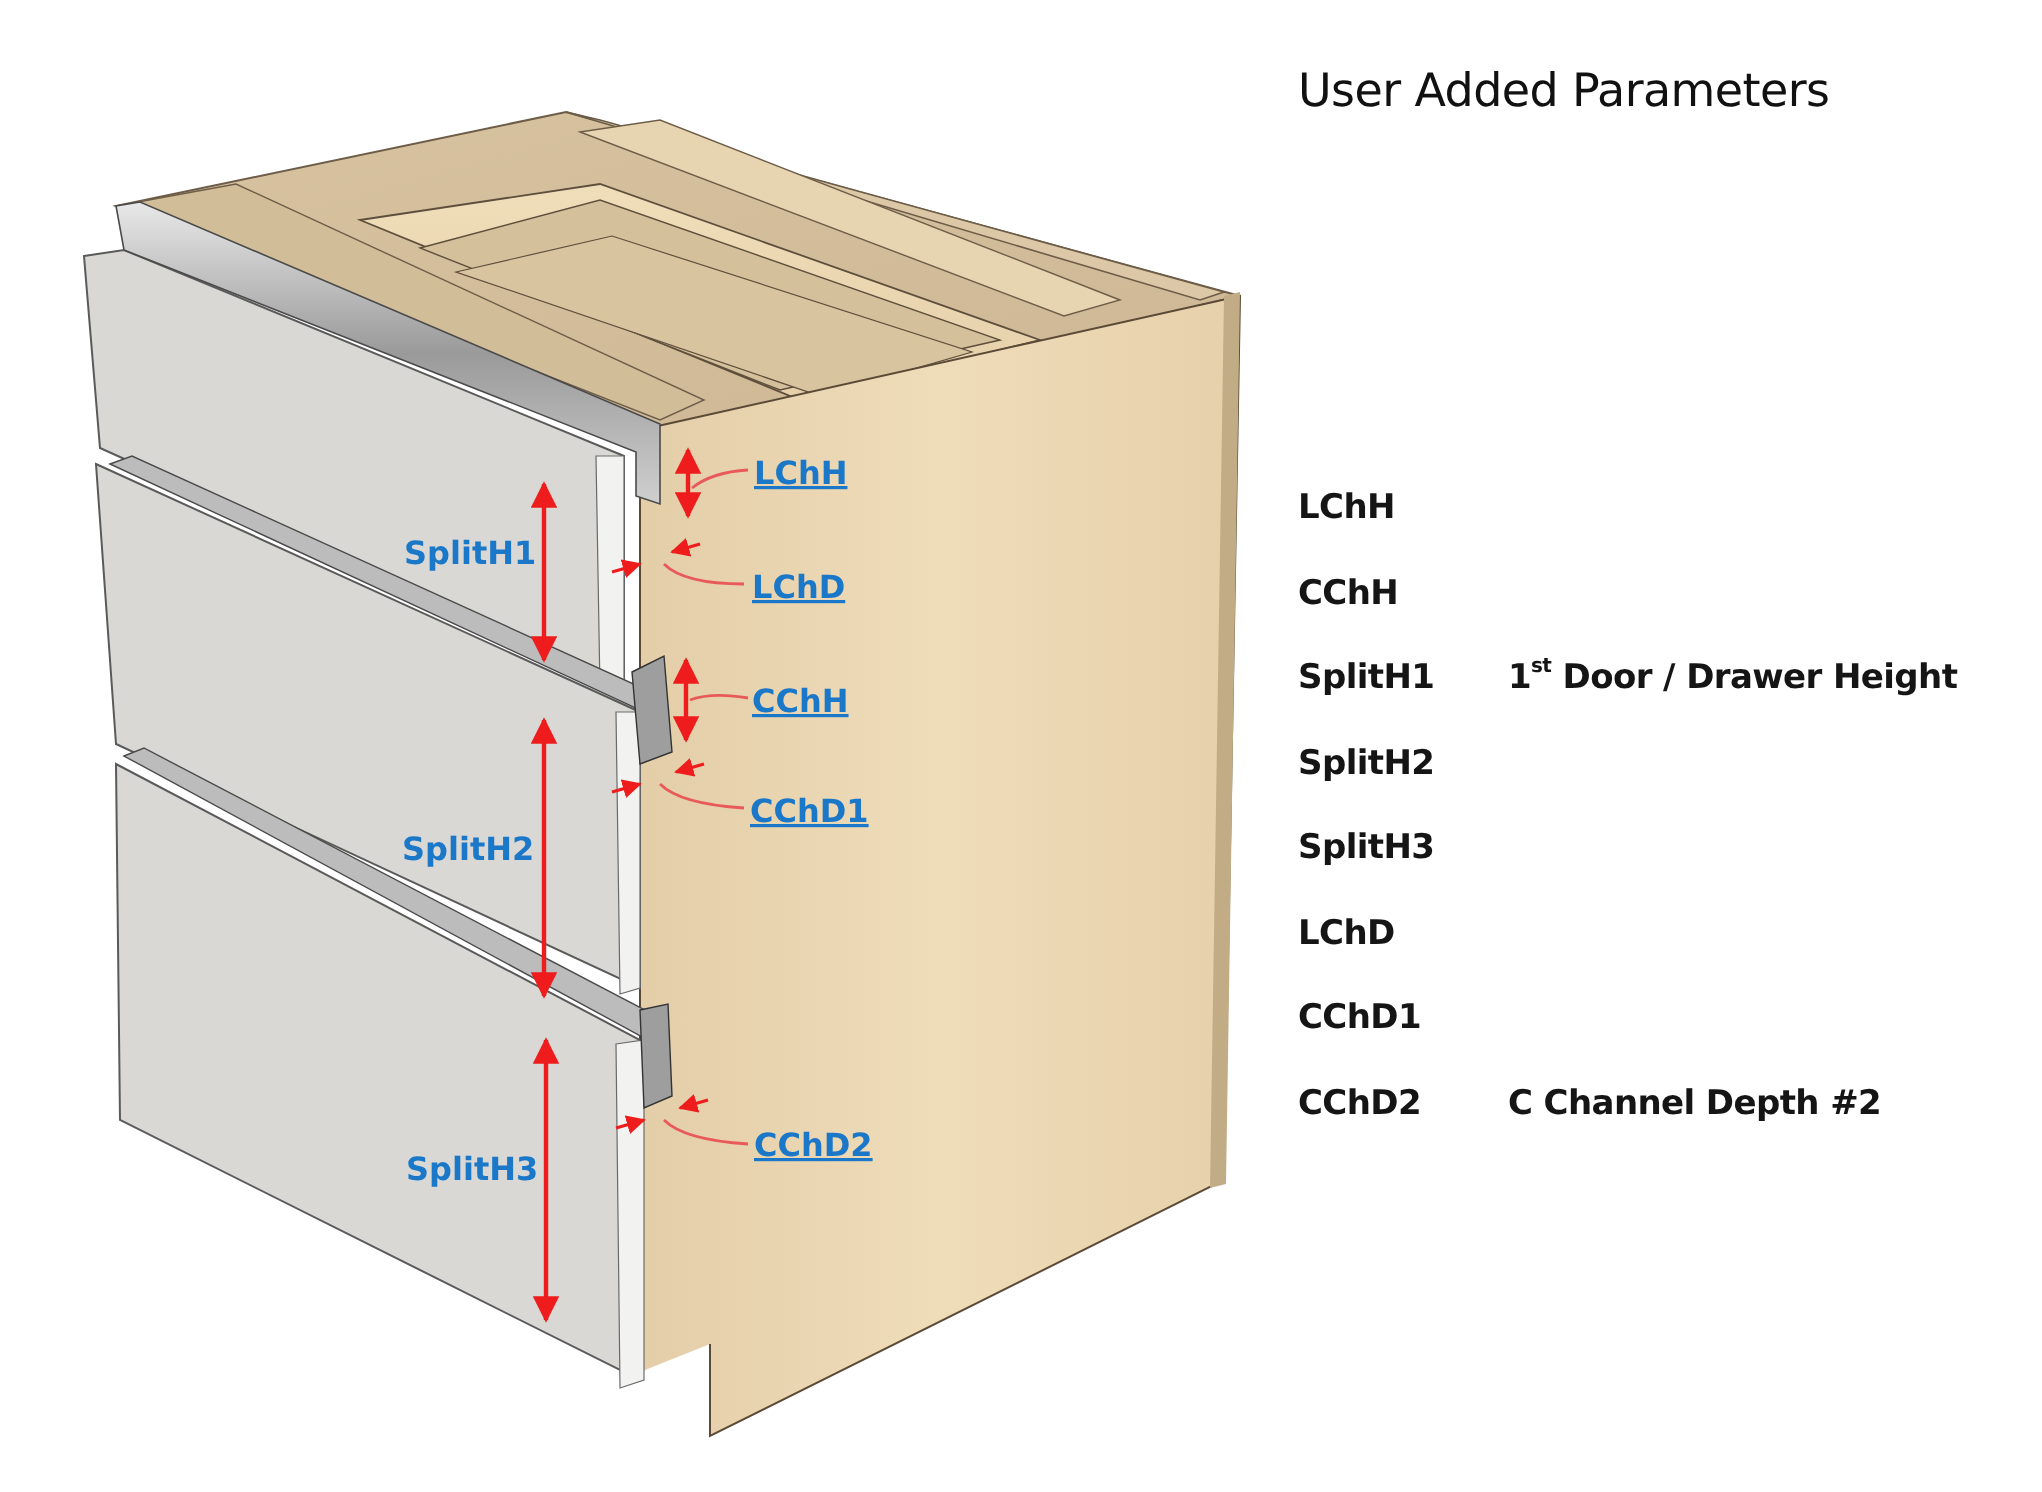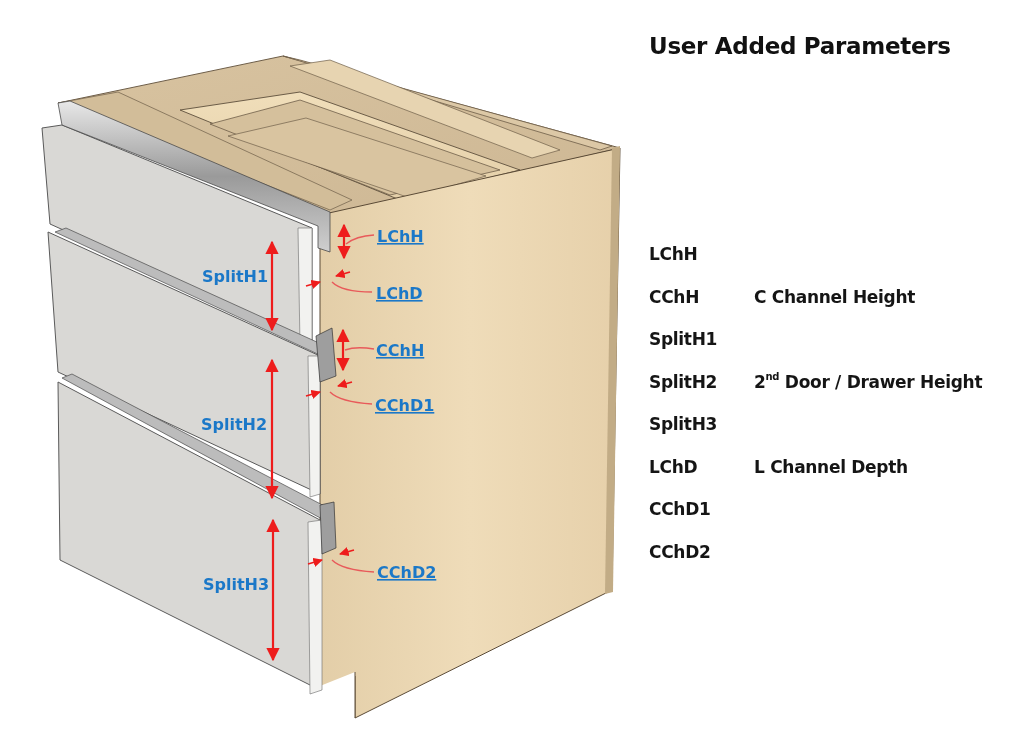--- a/index.html
+++ b/index.html
@@ -1,21 +1,21 @@
 <!DOCTYPE html>
 <html><head>
 <meta charset="utf-8">
 <style>
   html, body { margin:0; padding:0; background:#ffffff; }
   body { width:1021px; height:746px; position:relative; overflow:hidden;
          font-family:"DejaVu Sans", "Liberation Sans", sans-serif; }
   #diagram { position:absolute; left:0; top:0; width:640px; height:746px; }
   .dim-label { font-family:"DejaVu Sans", sans-serif; font-weight:bold; font-size:16px; fill:#1b78c8; }
   .dim-label-u { text-decoration:underline; text-decoration-color:#e85a5a; }
-  #legend-title { position:absolute; left:649px; top:33px; font-size:23px; font-weight:bold; color:#111;
+  #legend-title { position:absolute; left:649px; top:33px; font-size:23px; font-weight:normal; color:#111;
                   font-family:"DejaVu Sans", sans-serif; letter-spacing:-0.3px; }
   #legend { position:absolute; left:649px; top:244px; width:360px; }
   .legend-row { display:flex; height:42.5px; align-items:flex-start; font-weight:bold; font-size:17px; color:#151515;
                 font-family:"DejaVu Sans", sans-serif; letter-spacing:-0.3px; }
   .legend-code { width:105px; flex:none; }
   .legend-desc { white-space:nowrap; }
   .legend-desc sup { font-size:10px; position:relative; top:-1px; }
 </style>
 </head>
 <body>
@@ -125,35 +125,34 @@
 </svg>
 
 <div id="legend-title">User Added Parameters</div>
 
 <div id="legend">
   <div class="legend-row">
     <span class="legend-code">LChH</span>
   </div>
   <div class="legend-row">
     <span class="legend-code">CChH</span>
-    <span class="legend-desc"><span></span><sup></sup><span>C Channel Height</span></span>
   </div>
   <div class="legend-row">
     <span class="legend-code">SplitH1</span>
+    <span class="legend-desc"><span>1</span><sup>st</sup><span> Door / Drawer Height</span></span>
   </div>
   <div class="legend-row">
     <span class="legend-code">SplitH2</span>
-    <span class="legend-desc"><span>2</span><sup>nd</sup><span> Door / Drawer Height</span></span>
   </div>
   <div class="legend-row">
     <span class="legend-code">SplitH3</span>
   </div>
   <div class="legend-row">
     <span class="legend-code">LChD</span>
-    <span class="legend-desc"><span></span><sup></sup><span>L Channel Depth</span></span>
   </div>
   <div class="legend-row">
     <span class="legend-code">CChD1</span>
   </div>
   <div class="legend-row">
     <span class="legend-code">CChD2</span>
+    <span class="legend-desc"><span></span><sup></sup><span>C Channel Depth #2</span></span>
   </div>
 </div>
 
 </body></html>

